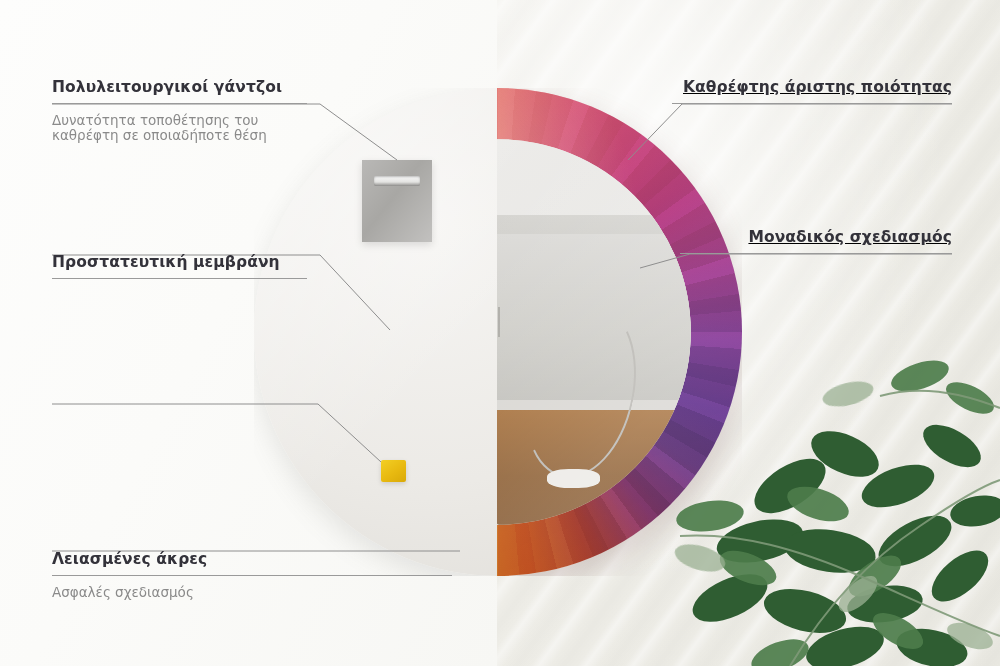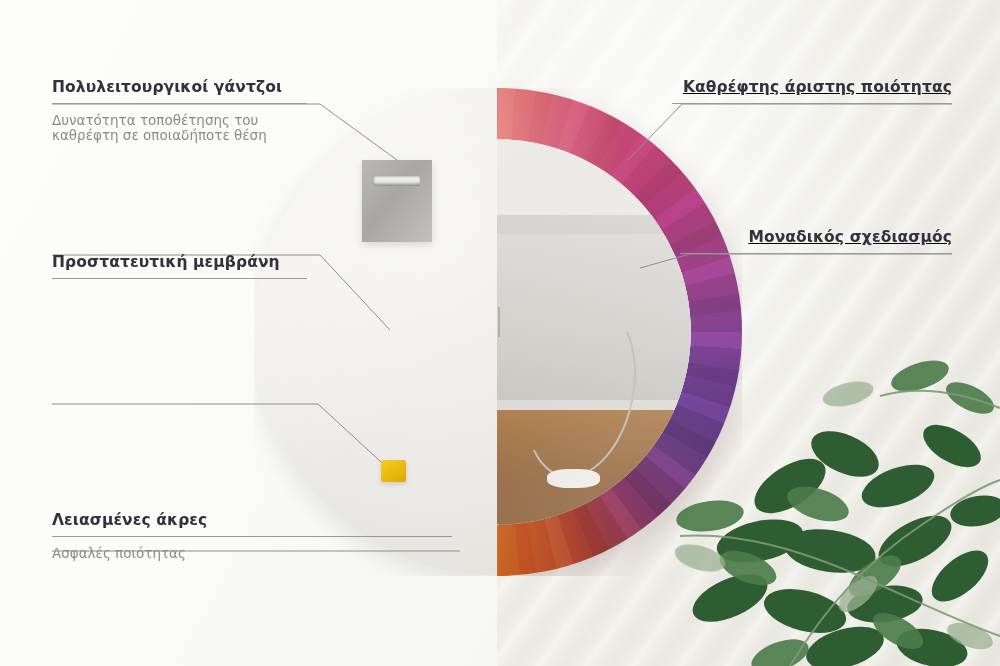--- a/index.html
+++ b/index.html
@@ -249,24 +249,24 @@
     <div class="rule"></div>
     <p>Δυνατότητα τοποθέτησης του<br>καθρέφτη σε οποιαδήποτε θέση</p>
   </div>
 
   <div class="block" style="left:52px; top:229px; width:255px;margin-top:24px;">
     <h3>Προστατευτική μεμβράνη</h3>
     <div class="rule"></div>
   </div>
 
 
-  <div class="block" style="left:52px; top:511px; width:400px;">
+  <div class="block" style="left:52px; top:550px; width:400px;">
     <h3>Λειασμένες άκρες</h3>
     <div class="rule"></div>
-    <p>Ασφαλές ποιότητας</p>
+    <p>Ασφαλές σχεδιασμός</p>
   </div>
 
   <div class="block right" style="left:672px; top:78px; width:280px;">
     <h3>Καθρέφτης άριστης ποιότητας</h3>
     <div class="rule"></div>
   </div>
 
   <div class="block right" style="left:680px; top:228px; width:272px;">
     <h3>Μοναδικός σχεδιασμός</h3>
     <div class="rule"></div>

